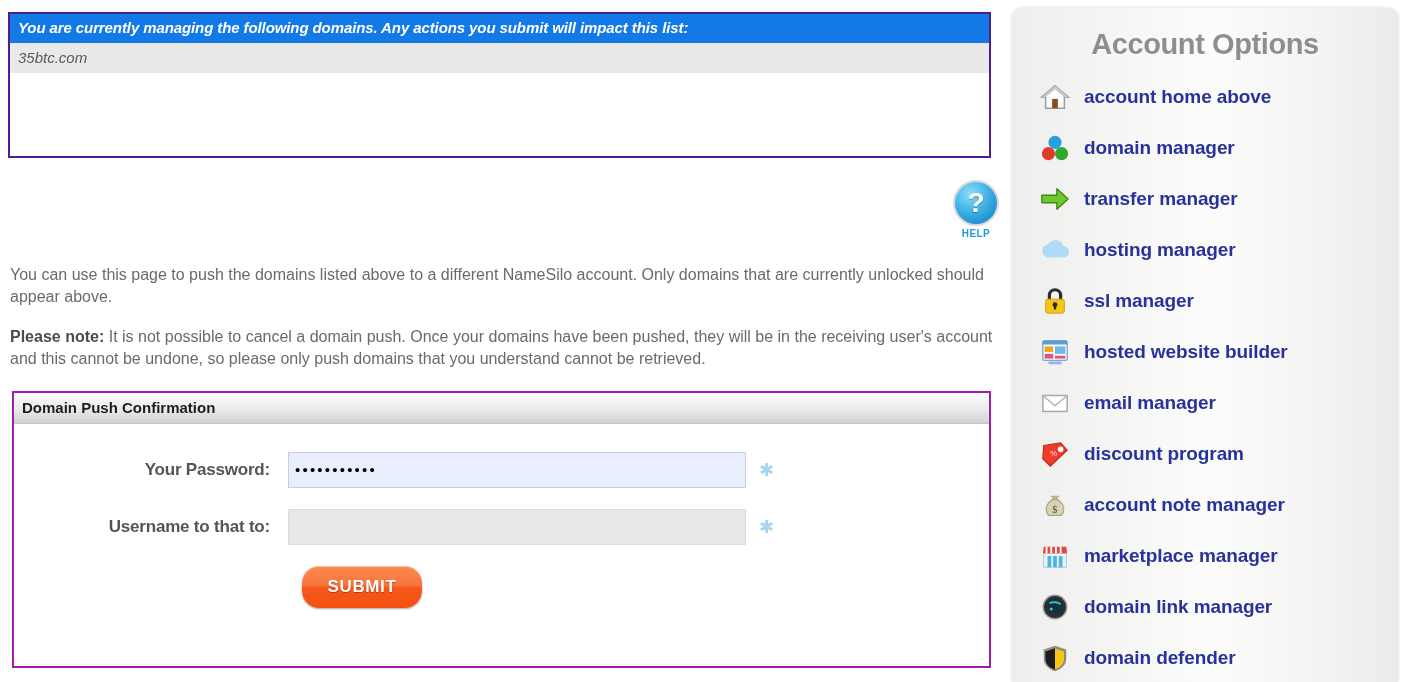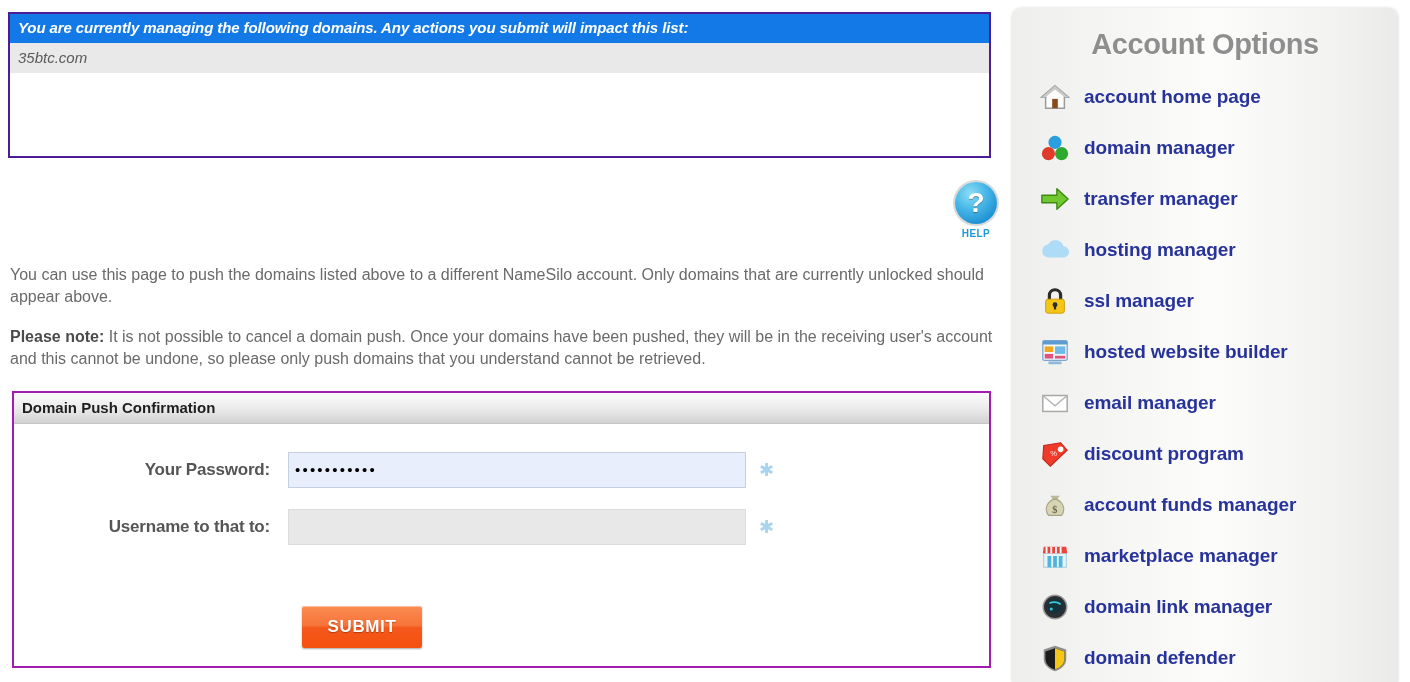--- a/index.html
+++ b/index.html
@@ -134,31 +134,30 @@
   .req-star {
     margin-left: 13px;
     color: #a8d4ef;
     font-size: 18px;
     line-height: 18px;
   }
   .submit-wrap { padding-left: 288px; margin-top: 14px; }
   .submit-btn {
     width: 120px; height: 42px;
     border: 0;
-    border-radius: 2px;
+    border-radius: 17px;
     background: linear-gradient(to bottom, #fa8c52 0%, #f8743a 46%, #f4581b 52%, #f4510f 100%);
     box-shadow: 0 1px 2px rgba(0,0,0,0.35), inset 0 1px 0 rgba(255,255,255,0.45);
     color: #ffffff;
     font-family: "Liberation Sans", sans-serif;
     font-size: 17px;
     font-weight: bold;
     letter-spacing: 0.6px;
     text-shadow: 0 1px 1px rgba(0,0,0,0.3);
     cursor: pointer;
-    margin-top: 40px;
   }
 
   
   #sidebar {
     position: absolute; left: 1012px; top: 8px;
     width: 386px; height: 674px;
     background: linear-gradient(to right, #eeeeec 0%, #f4f4f2 22%, #fcfcfb 52%, #f2f2f0 84%, #eaeae8 100%);
     border-top-left-radius: 9px;
     border-top-right-radius: 9px;
     box-shadow: 0 0 3px rgba(0,0,0,0.18);
@@ -248,21 +247,21 @@
     <div class="sidebar-title">Account Options</div>
     <div id="nav-list">
         <a class="nav-item" href="#">
           <span class="nav-icon">
             <svg viewBox="0 0 32 32" width="30" height="30">
               <path d="M16 4 L30 16 H26 V28 H6 V16 H2 Z" fill="#fdfdfd" stroke="#9b9b9b" stroke-width="1.6"></path>
               <rect x="13" y="18" width="6" height="10" fill="#8b4a18"></rect>
               <path d="M16 4 L30 16 H26 L16 8 L6 16 H2 Z" fill="#c9c9c9"></path>
             </svg>
           </span>
-          <span class="nav-label">account home page</span>
+          <span class="nav-label">account home above</span>
         </a>
         <a class="nav-item" href="#">
           <span class="nav-icon">
             <svg viewBox="0 0 32 32" width="30" height="30">
               <circle cx="16" cy="10" r="7" fill="#2a9fe0"></circle>
               <circle cx="9" cy="22" r="7" fill="#e03a2a"></circle>
               <circle cx="23" cy="22" r="7" fill="#2fa82f"></circle>
             </svg>
           </span>
           <span class="nav-label">domain manager</span>
@@ -328,21 +327,21 @@
           <span class="nav-label">discount program</span>
         </a>
         <a class="nav-item" href="#">
           <span class="nav-icon">
             <svg viewBox="0 0 32 32" width="30" height="30">
               <path d="M11 6 h10 l-3 4 h-4 z" fill="#b9b89a"></path>
               <path d="M14 10 C6 14 5 22 9 27 h14 c4-5 3-13-5-17 z" fill="#d6d4b4" stroke="#a8a682" stroke-width="1.2"></path>
               <text x="13" y="24" font-size="11" fill="#6b6a4e" font-family="serif" font-weight="bold">$</text>
             </svg>
           </span>
-          <span class="nav-label">account funds manager</span>
+          <span class="nav-label">account note manager</span>
         </a>
         <a class="nav-item" href="#">
           <span class="nav-icon">
             <svg viewBox="0 0 32 32" width="30" height="30">
               <rect x="4" y="13" width="24" height="15" fill="#e9f4fa" stroke="#9dc6dc" stroke-width="1"></rect>
               <rect x="8" y="16" width="4" height="12" fill="#4fb4da"></rect>
               <rect x="14" y="16" width="4" height="12" fill="#4fb4da"></rect>
               <rect x="20" y="16" width="4" height="12" fill="#4fb4da"></rect>
               <path d="M3 13 L4 6 h24 l1 7 z" fill="#e8453c"></path>
               <path d="M7 6 v7 M12 6 v7 M17 6 v7 M22 6 v7" stroke="#ffffff" stroke-width="2"></path>

